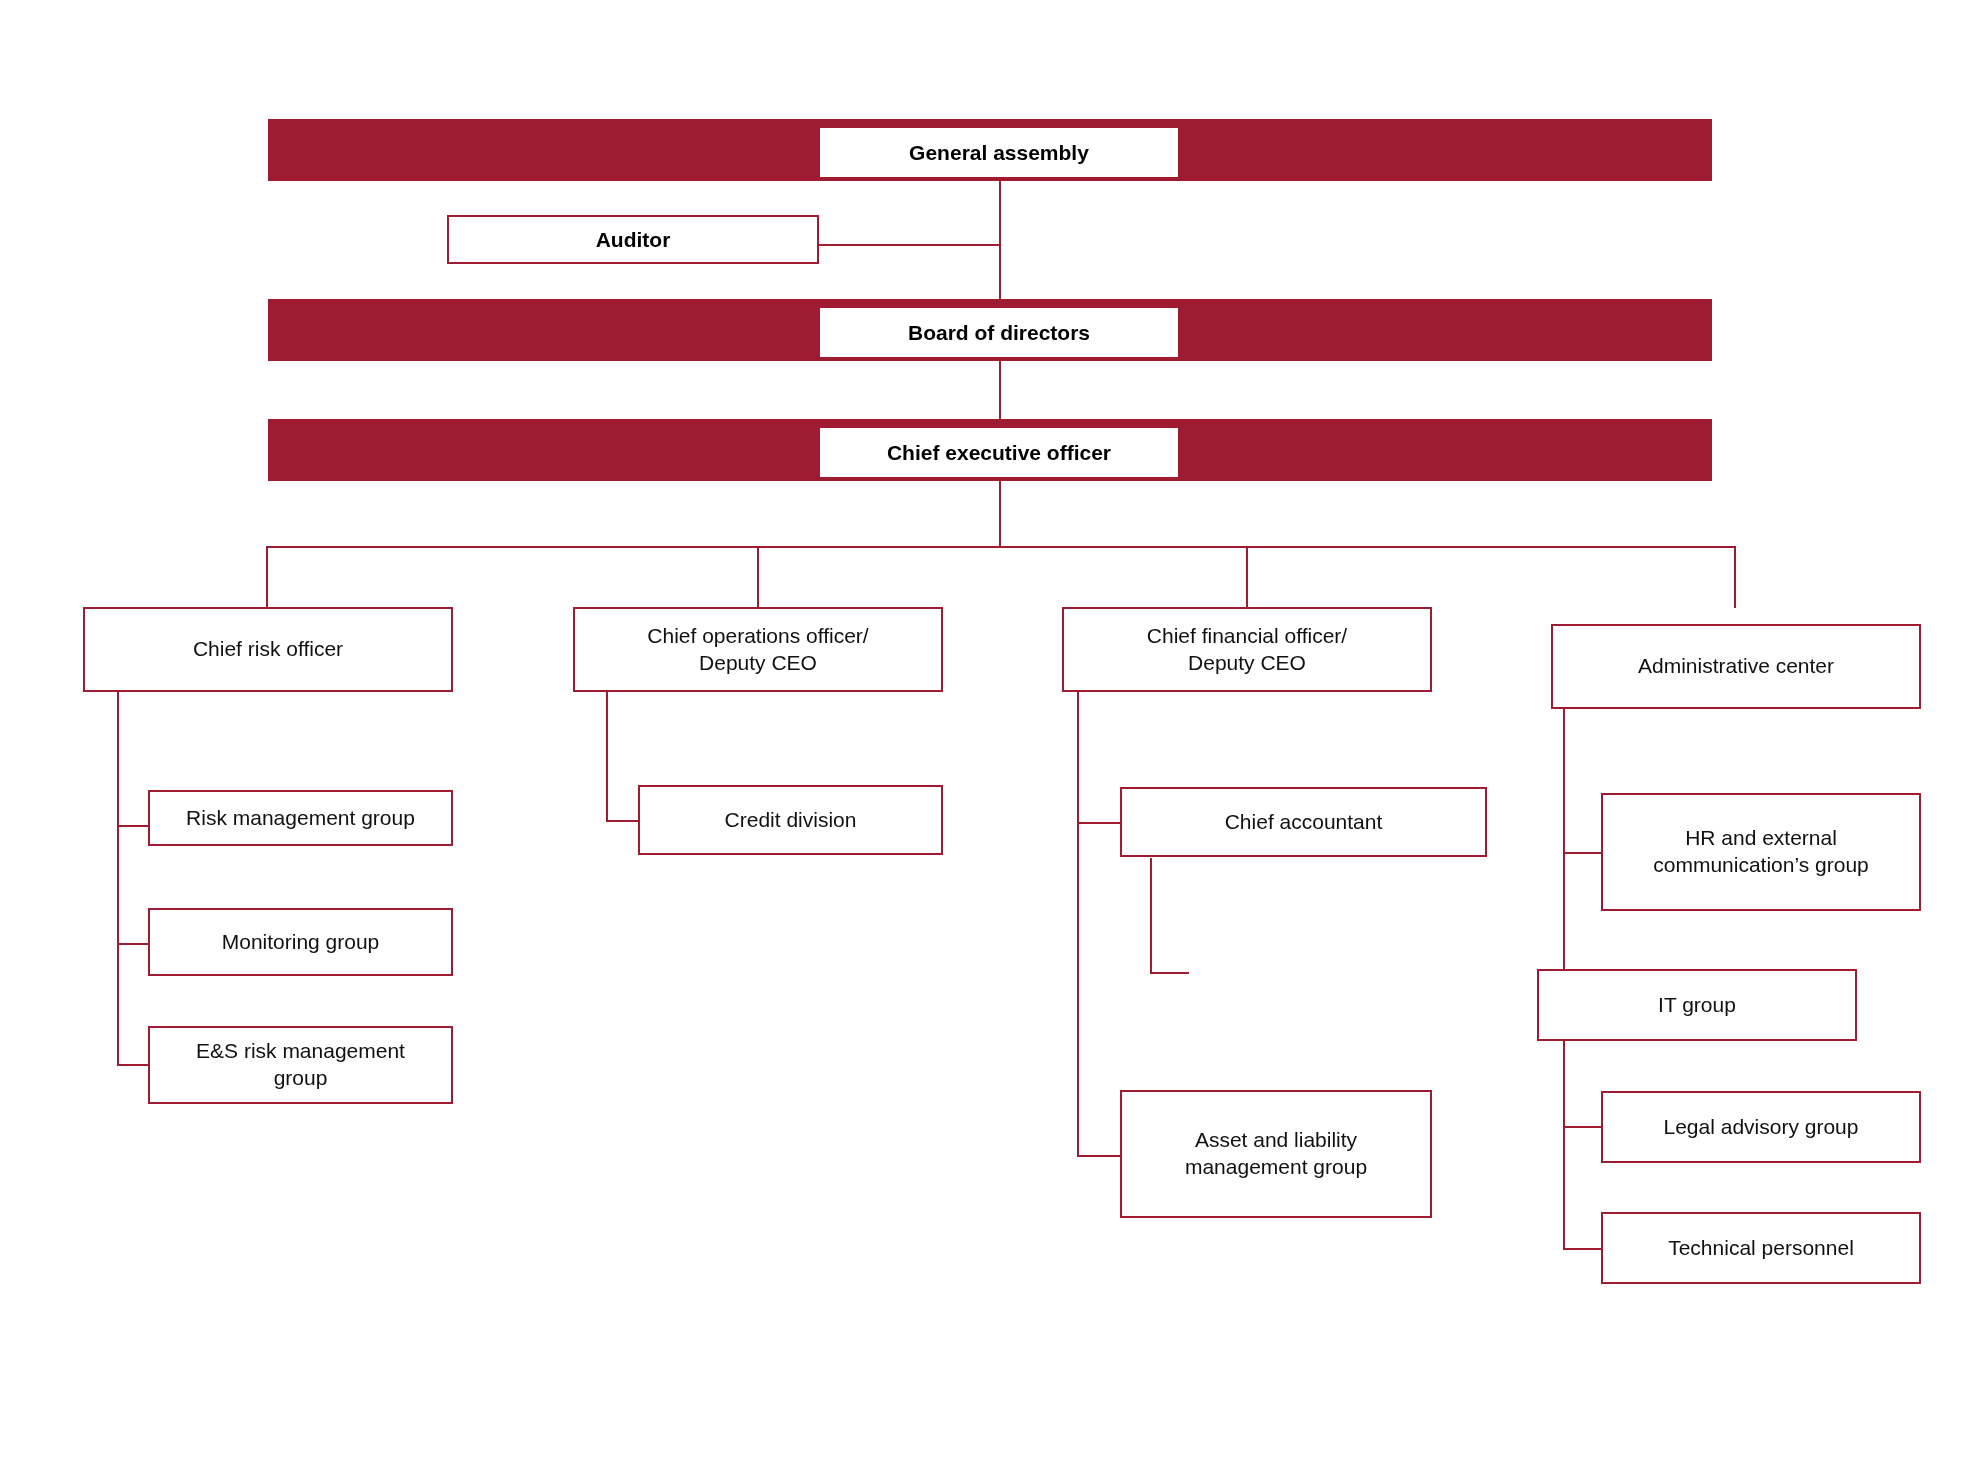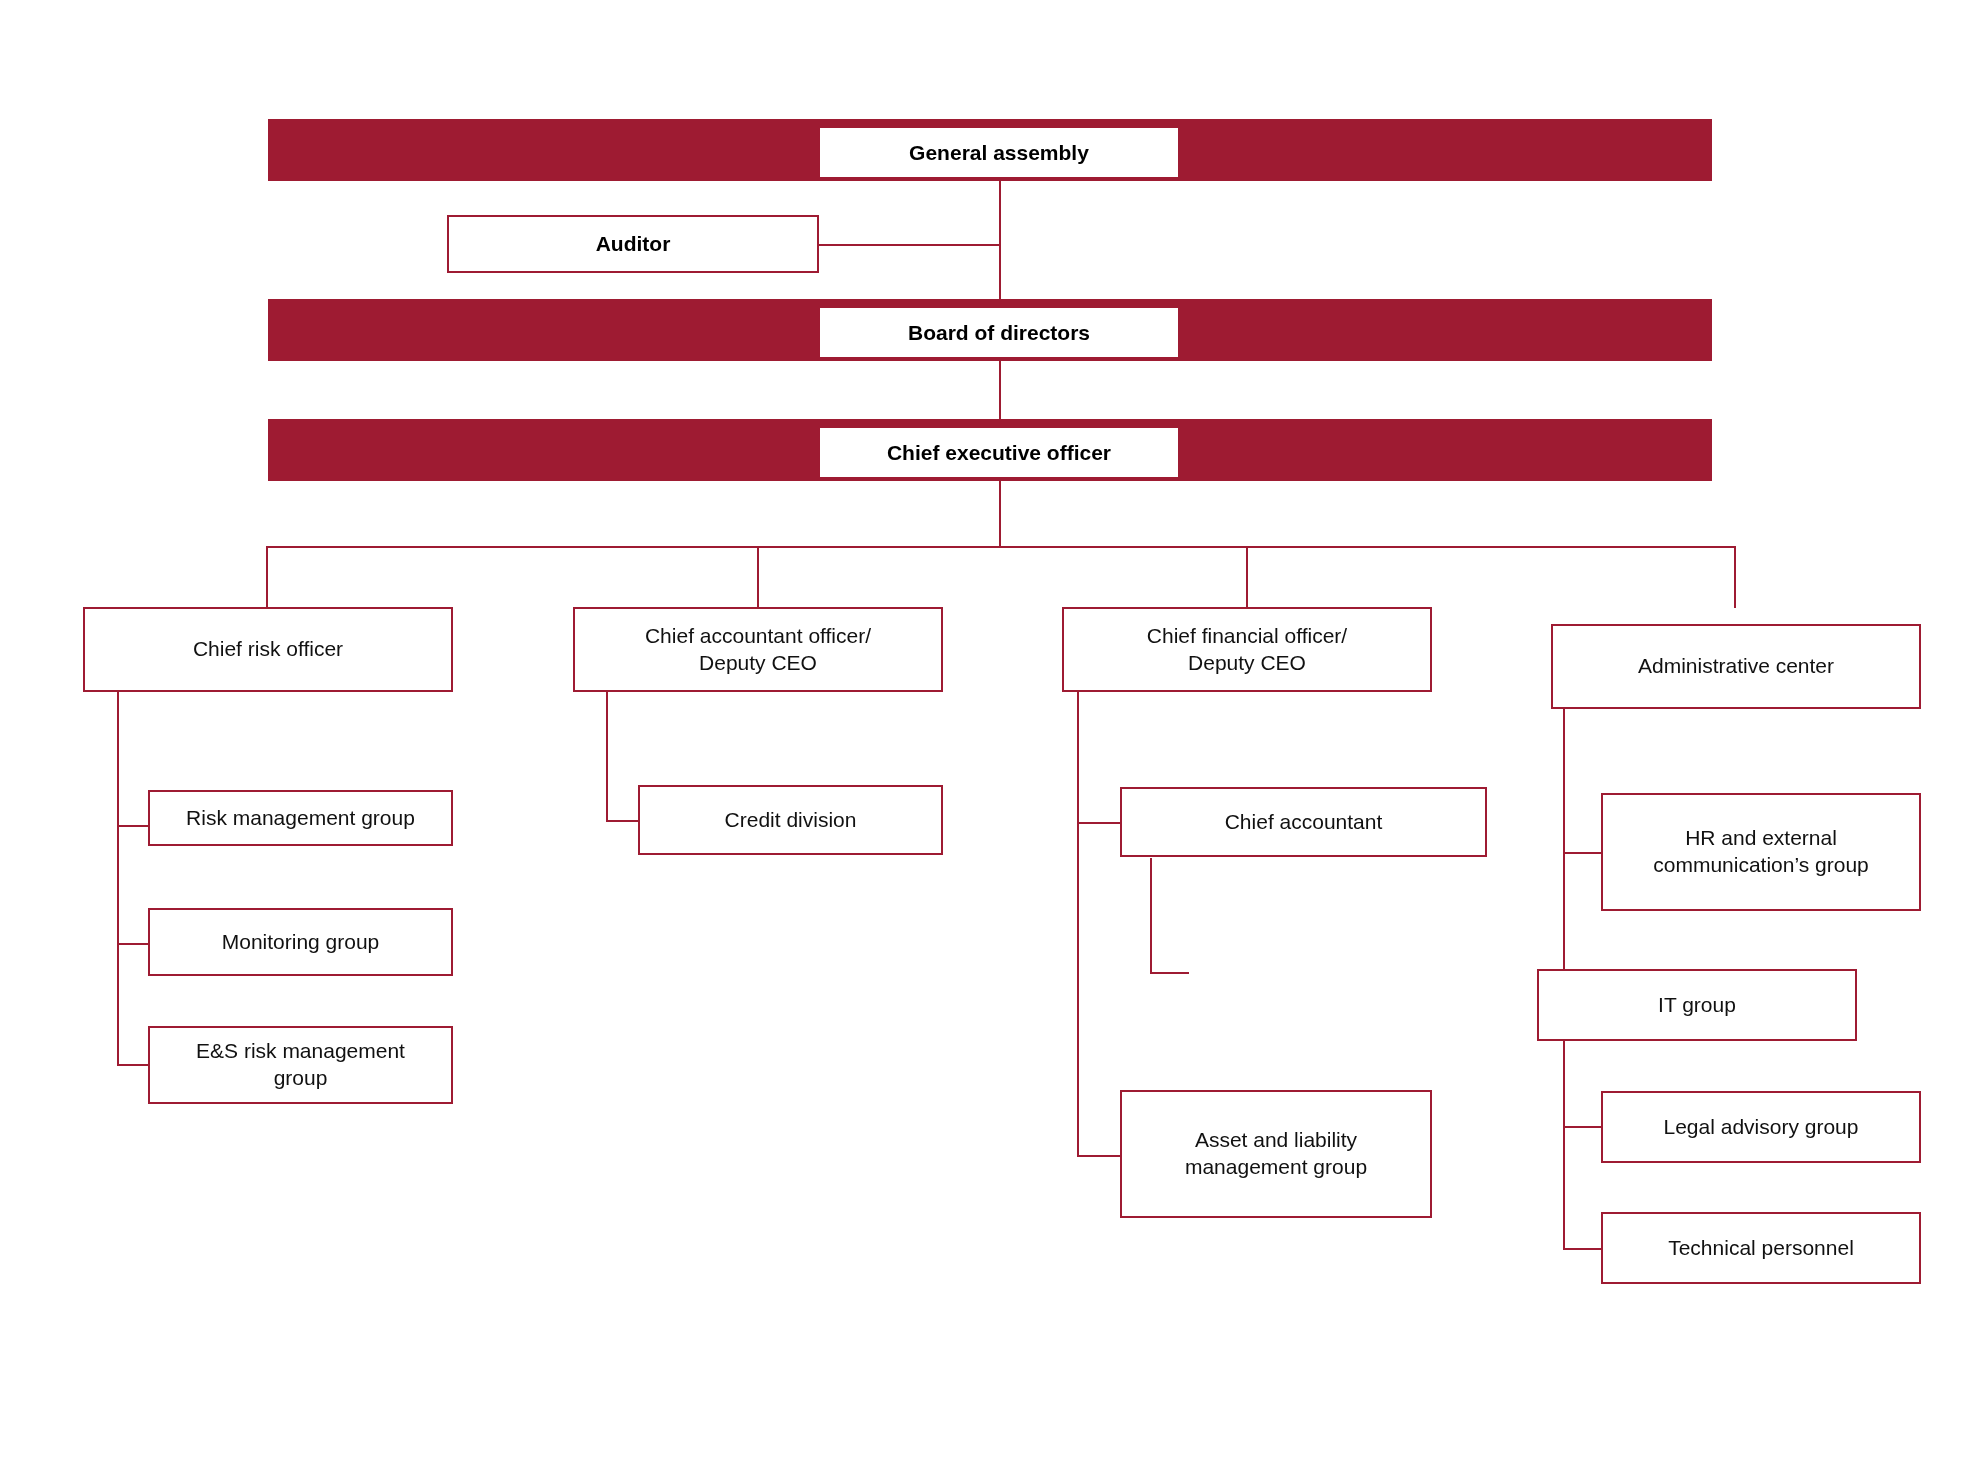--- a/index.html
+++ b/index.html
@@ -100,29 +100,29 @@
   <div class="ln ln-h" style="left:1150px; top:972px; width:39px; height:2px;"></div>
 
   <div class="ln ln-v" style="left:1563px; top:690px; width:2px; height:560px;"></div>
   <div class="ln ln-h" style="left:1563px; top:852px; width:39px; height:2px;"></div>
   <div class="ln ln-h" style="left:1563px; top:1005px; width:39px; height:2px;"></div>
   <div class="ln ln-h" style="left:1563px; top:1126px; width:39px; height:2px;"></div>
   <div class="ln ln-h" style="left:1563px; top:1248px; width:39px; height:2px;"></div>
 
   <div class="header-box" style="left:818px; top:126px; width:362px; height:53px;">General assembly</div>
 
-  <div class="header-box" style="left:447px; top:215px; width:372px; height:58px;">Auditor</div>
+  <div class="header-box" style="left:447px; top:215px; width:372px; height:49px;">Auditor</div>
 
   <div class="header-box" style="left:818px; top:306px; width:362px; height:53px;">Board of directors</div>
 
   <div class="header-box" style="left:818px; top:426px; width:362px; height:53px;">Chief executive officer</div>
 
   <div class="node" style="left:83px; top:607px; width:370px; height:85px; white-space:pre-line;">Chief risk officer</div>
 
-  <div class="node" style="left:573px; top:607px; width:370px; height:85px; white-space:pre-line;">Chief accountant officer/
+  <div class="node" style="left:573px; top:607px; width:370px; height:85px; white-space:pre-line;">Chief operations officer/
 Deputy CEO</div>
 
   <div class="node" style="left:1062px; top:607px; width:370px; height:85px; white-space:pre-line;">Chief financial officer/
 Deputy CEO</div>
 
   <div class="node" style="left:1551px; top:624px; width:370px; height:85px; white-space:pre-line;">Administrative center</div>
 
   <div class="node" style="left:148px; top:790px; width:305px; height:56px; white-space:pre-line;">Risk management group</div>
 
   <div class="node" style="left:148px; top:908px; width:305px; height:68px; white-space:pre-line;">Monitoring group</div>

